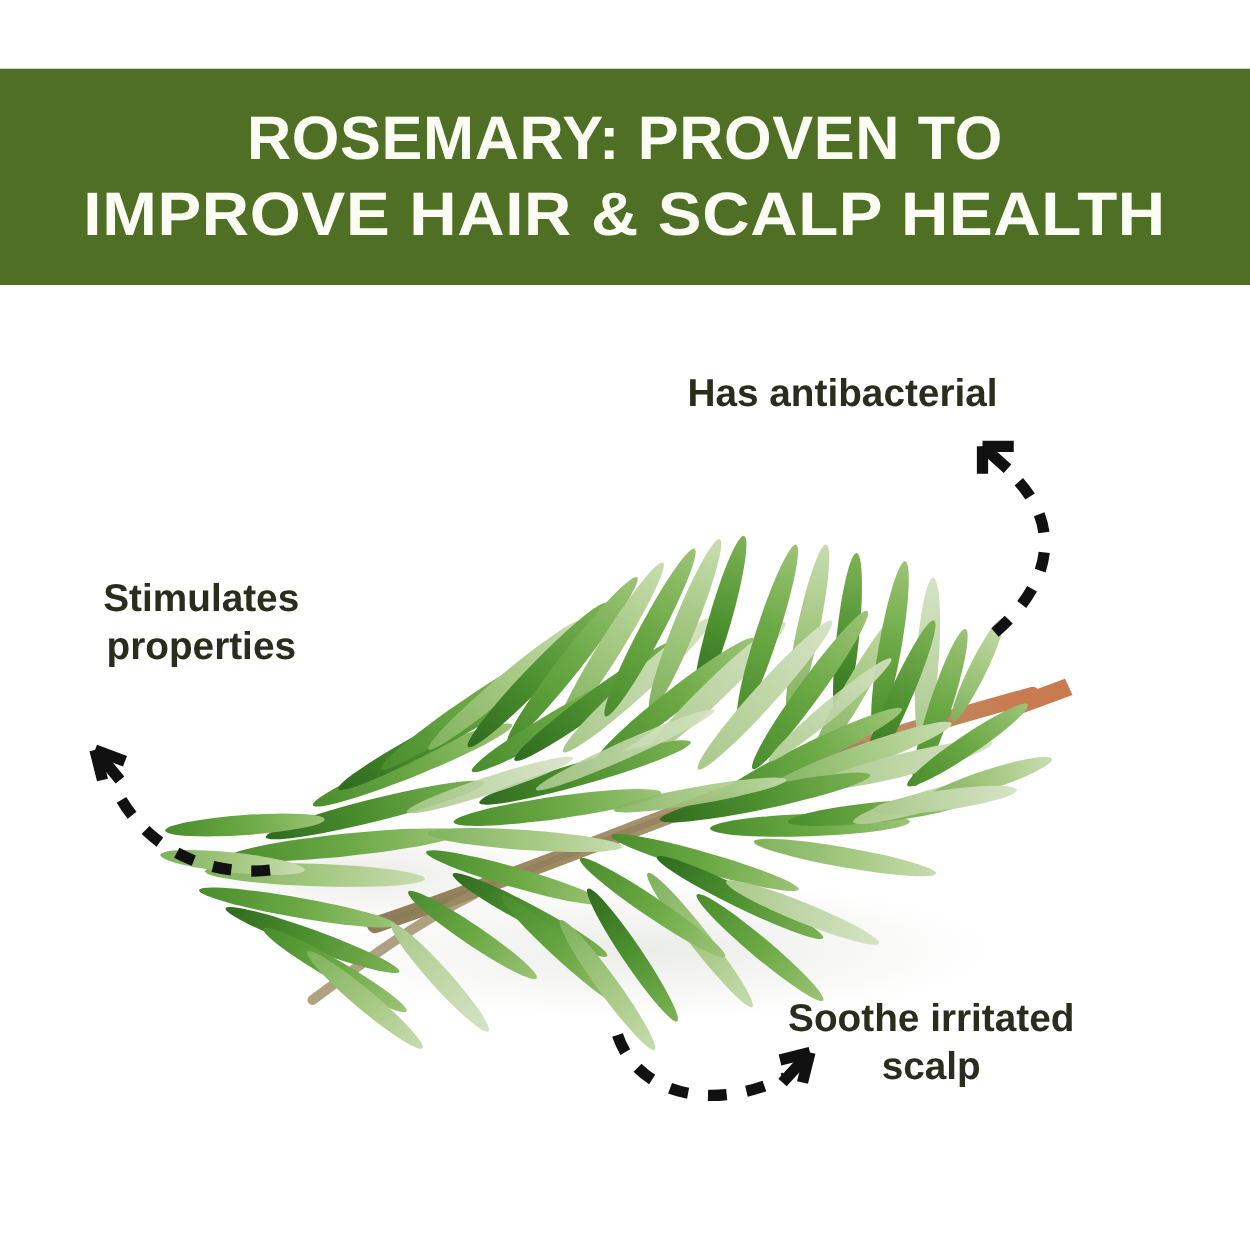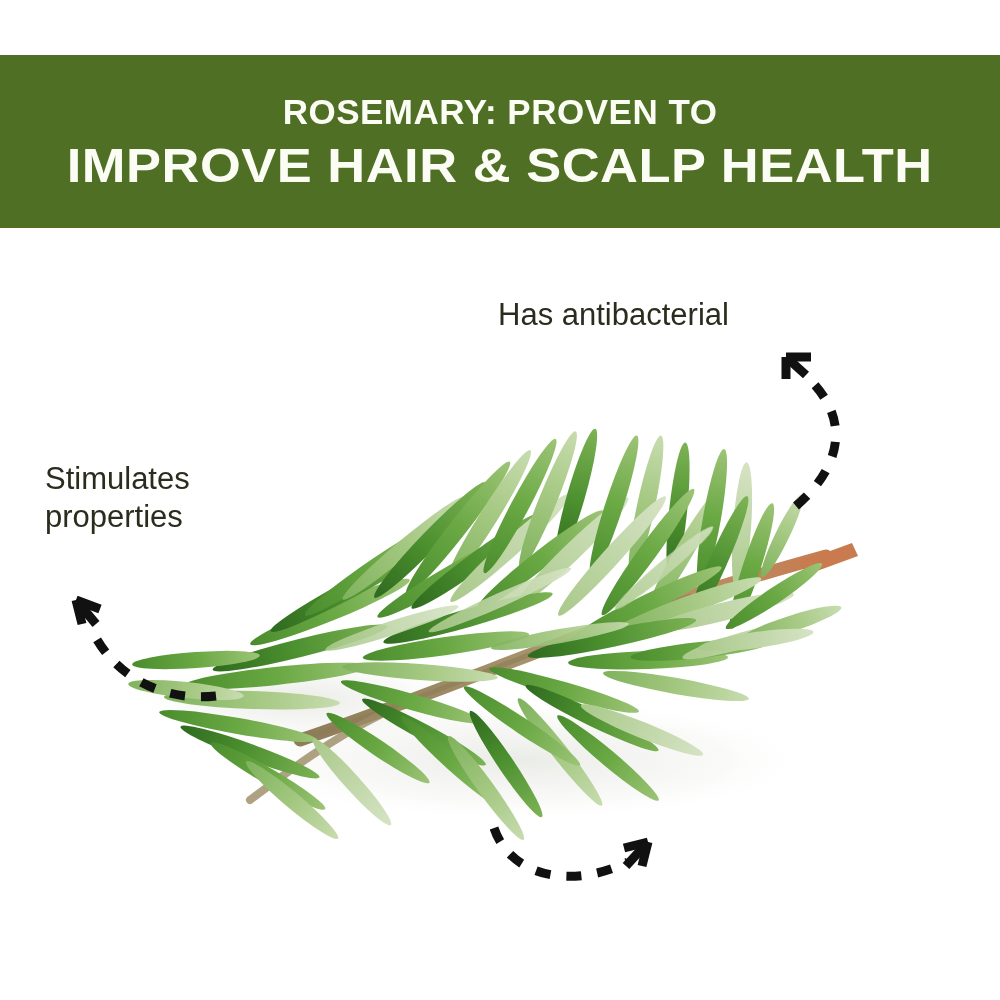--- a/index.html
+++ b/index.html
@@ -34,36 +34,37 @@
   .banner-line {
     color: #fbfdf4;
     font-family: "Liberation Sans", sans-serif;
     font-weight: bold;
     letter-spacing: 0.5px;
     line-height: 1.0;
     white-space: nowrap;
     text-align: center;
   }
   #banner-line-1 {
-    font-size: 35px;
+    font-size: 49px;
     margin-bottom: 12px;
   }
   #banner-line-2 {
     font-size: 49px;
     transform: scaleX(1.07);
   }
 
   
   .annotation {
     position: absolute;
     color: #2a2d1e;
     font-family: "Liberation Sans", sans-serif;
-    font-weight: normal;
+    font-weight: bold;
     font-size: 31px;
     line-height: 1.22;
+    text-align: center;
     white-space: nowrap;
   }
   #label-antibacterial {
     left: 498px;
     top: 296px;
     width: 352px;
   }
   #label-stimulates {
     left: 45px;
     top: 460px;
@@ -228,20 +229,24 @@
 
   <div class="annotation" id="label-antibacterial">
     <span class="ln">Has antibacterial</span>
   </div>
 
   <div class="annotation" id="label-stimulates">
     <span class="ln">Stimulates</span>
     <span class="ln">properties</span>
   </div>
 
+  <div class="annotation" id="label-soothe">
+    <span class="ln">Soothe irritated</span>
+    <span class="ln">scalp</span>
+  </div>
 
   <svg id="arrow-layer" viewBox="0 0 1000 1000" xmlns="http://www.w3.org/2000/svg">
 
     <g>
       <path d="M796 506 C 838 470, 852 424, 812 382" fill="none" stroke="#111111" stroke-width="9" stroke-linecap="butt" stroke-dasharray="15 16"></path>
       <path d="M786 357 L 786 379 M786 357 L 811 357" fill="none" stroke="#111111" stroke-width="9" stroke-linecap="butt"></path>
       <path d="M786 357 L 806 375" fill="none" stroke="#111111" stroke-width="9" stroke-linecap="butt"></path>
     </g>
 
     <g>

